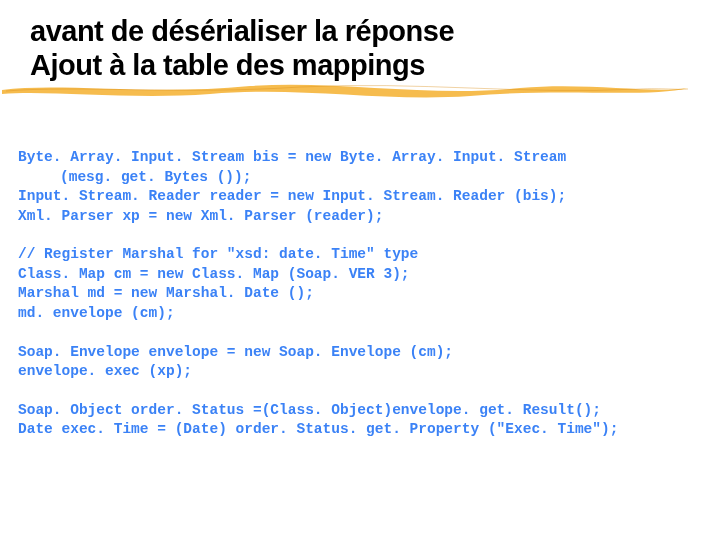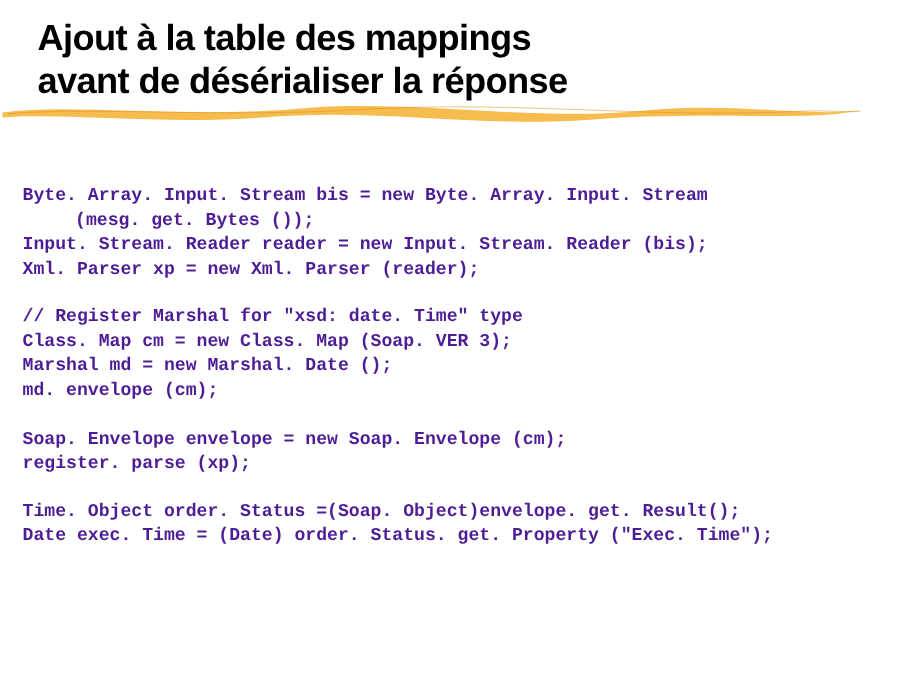--- a/index.html
+++ b/index.html
@@ -31,46 +31,46 @@
     width: 690px;
     z-index: 1;
     top: 78px;
   }
   .underline-stroke svg { display: block; }
   .code-block {
     padding: 40px 30px 10px 18px;
     font-family: "Courier New", Courier, monospace;
     font-size: 14.5px;
     font-weight: 700;
-    color: #4c1d95;
+    color: #3b82f6;
     line-height: 1.35;
     white-space: pre;
   }
   .para { margin-bottom: 19px; }
   .indent { padding-left: 42px; display: inline-block; }
 </style>
 </head>
 <body>
 
 <div class="title-block">
   <div class="title-text">
+    <div>avant de désérialiser la réponse</div>
     <div>Ajout à la table des mappings</div>
-    <div>avant de désérialiser la réponse</div>
   </div>
   <div class="underline-stroke">
     <svg width="690" height="22" viewBox="0 0 690 22">
       <path d="M2,12 C60,4 150,18 250,8 C340,2 430,20 520,10 C590,4 650,16 688,10
                C650,20 560,10 470,18 C380,24 300,8 210,16 C130,22 50,12 2,16 Z" fill="#f5b63f" opacity="0.92"></path>
       <path d="M6,13 C80,7 180,17 300,9 C420,3 520,17 640,11 C660,10 680,12 688,11" fill="none" stroke="#d98e1a" stroke-width="0.8" opacity="0.5"></path>
     </svg>
   </div>
 </div>
 
 <div class="code-block">
 <div class="para"><span>Byte. Array. Input. Stream bis = new Byte. Array. Input. Stream</span>
 <span class="indent">(mesg. get. Bytes ());</span>
 <span>Input. Stream. Reader reader = new Input. Stream. Reader (bis);</span>
 <span>Xml. Parser xp = new Xml. Parser (reader);</span></div><div class="para"><span>// Register Marshal for "xsd: date. Time" type</span>
 <span>Class. Map cm = new Class. Map (Soap. VER 3);</span>
 <span>Marshal md = new Marshal. Date ();</span>
 <span>md. envelope (cm);</span></div><div class="para"><span>Soap. Envelope envelope = new Soap. Envelope (cm);</span>
-<span>register. parse (xp);</span></div><div class="para"><span>Time. Object order. Status =(Soap. Object)envelope. get. Result();</span>
+<span>envelope. exec (xp);</span></div><div class="para"><span>Soap. Object order. Status =(Class. Object)envelope. get. Result();</span>
 <span>Date exec. Time = (Date) order. Status. get. Property ("Exec. Time");</span></div></div>
 
 </body></html>

